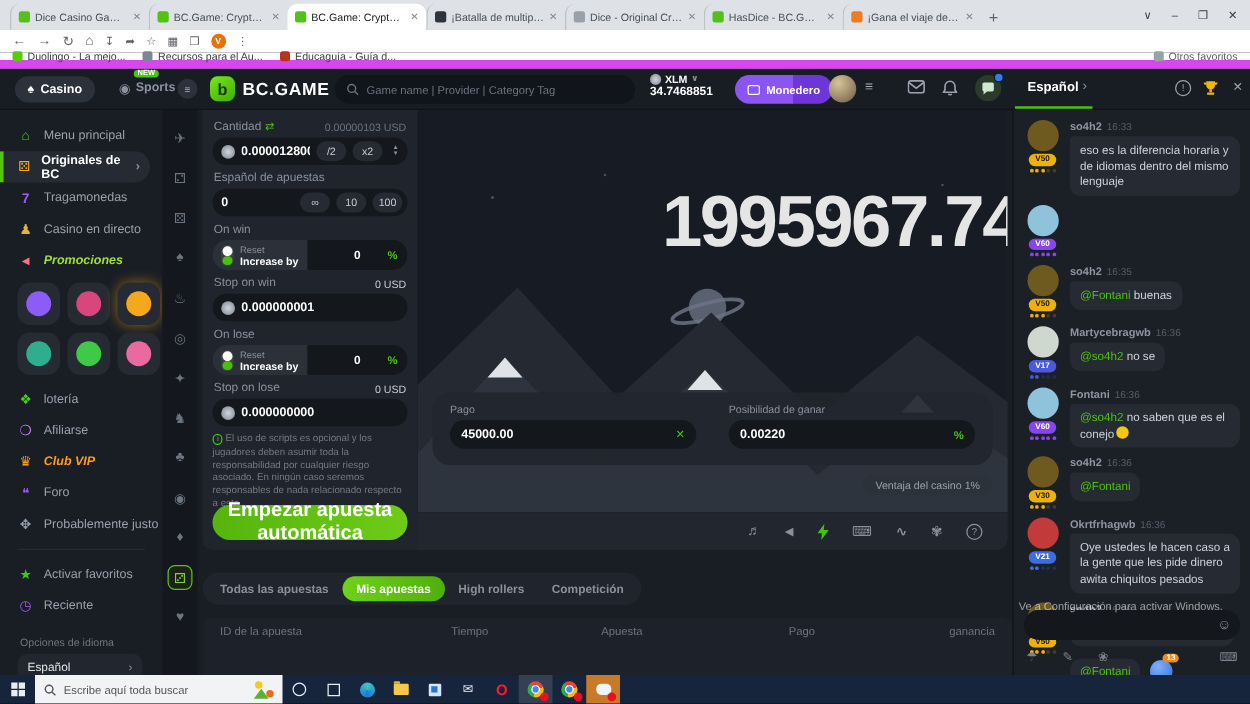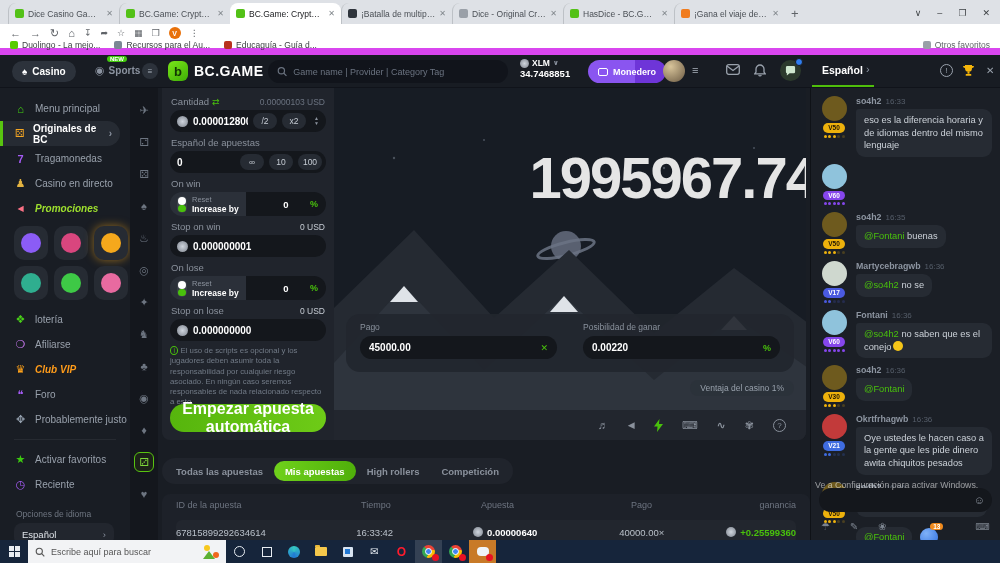--- a/index.html
+++ b/index.html
@@ -558,33 +558,20 @@
     </div>
 
     <div id="tablecard">
       <div class="thead">
         <span class="c1">ID de la apuesta</span>
         <span class="c2">Tiempo</span>
         <span class="c3">Apuesta</span>
         <span class="c4">Pago</span>
         <span class="c5">ganancia</span>
       </div>
-      <div class="trow">
-        <span class="c1">67815899292634614</span>
-        <span class="c2">16:33:42</span>
-        <span class="c3">
-            <span class="coin" style="width:10px;height:10px"></span>
-            <span class="bold">0.00000640</span>
-          </span>
-        <span class="c4">40000.00×</span>
-        <span class="c5">
-            <span class="coin" style="width:10px;height:10px"></span>
-            <span class="profit">+0.25599360</span>
-          </span>
-      </div>
     </div>
   </div>
 
   <div id="chat">
     <div id="msgs">
 
       <div class="msg">
         <div class="avcol" style="color: rgb(237, 177, 12);">
             <span class="av" style="background: rgb(110, 90, 30);"></span>
             <span class="vbadge" style="background: rgb(237, 177, 12);">V50</span>
@@ -740,21 +727,21 @@
           <span></span>
           <span></span>
           <span></span>
         </span>
       </div>
     <div id="tsearch">
       <svg class="ic" width="10" height="10" viewBox="0 0 14 14">
           <circle cx="6" cy="6" r="4.3" fill="none" stroke="#555" stroke-width="1.6"></circle>
           <line x1="9.4" y1="9.4" x2="13" y2="13" stroke="#555" stroke-width="1.6"></line>
         </svg>
-      <span>Escribe aquí para buscar</span>
+      <span>Escribe aquí toda buscar</span>
       <span class="tsweather">
           <span class="tsw-sun"></span>
           <span class="tsw-hill"></span>
           <span class="tsw-pin"></span>
         </span>
     </div>
     <div class="tbapp">
         <span class="ring"></span>
       </div>
     <div class="tbapp">

